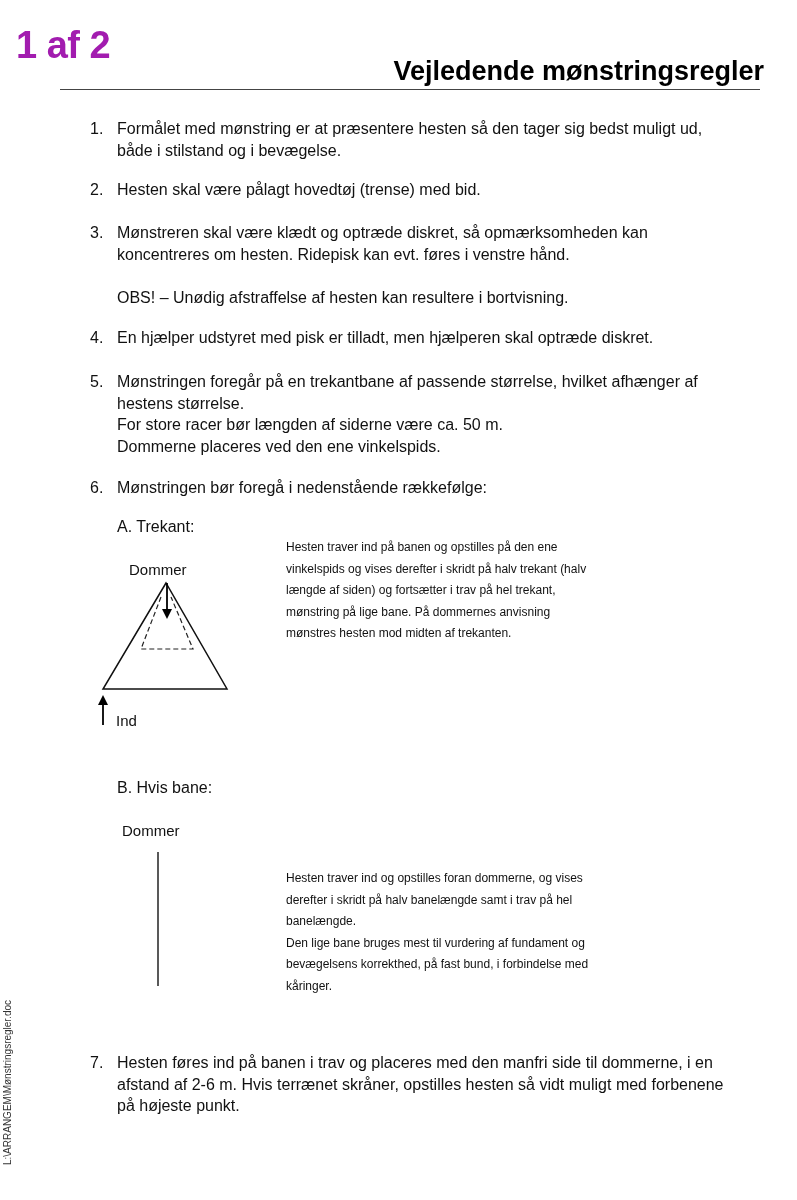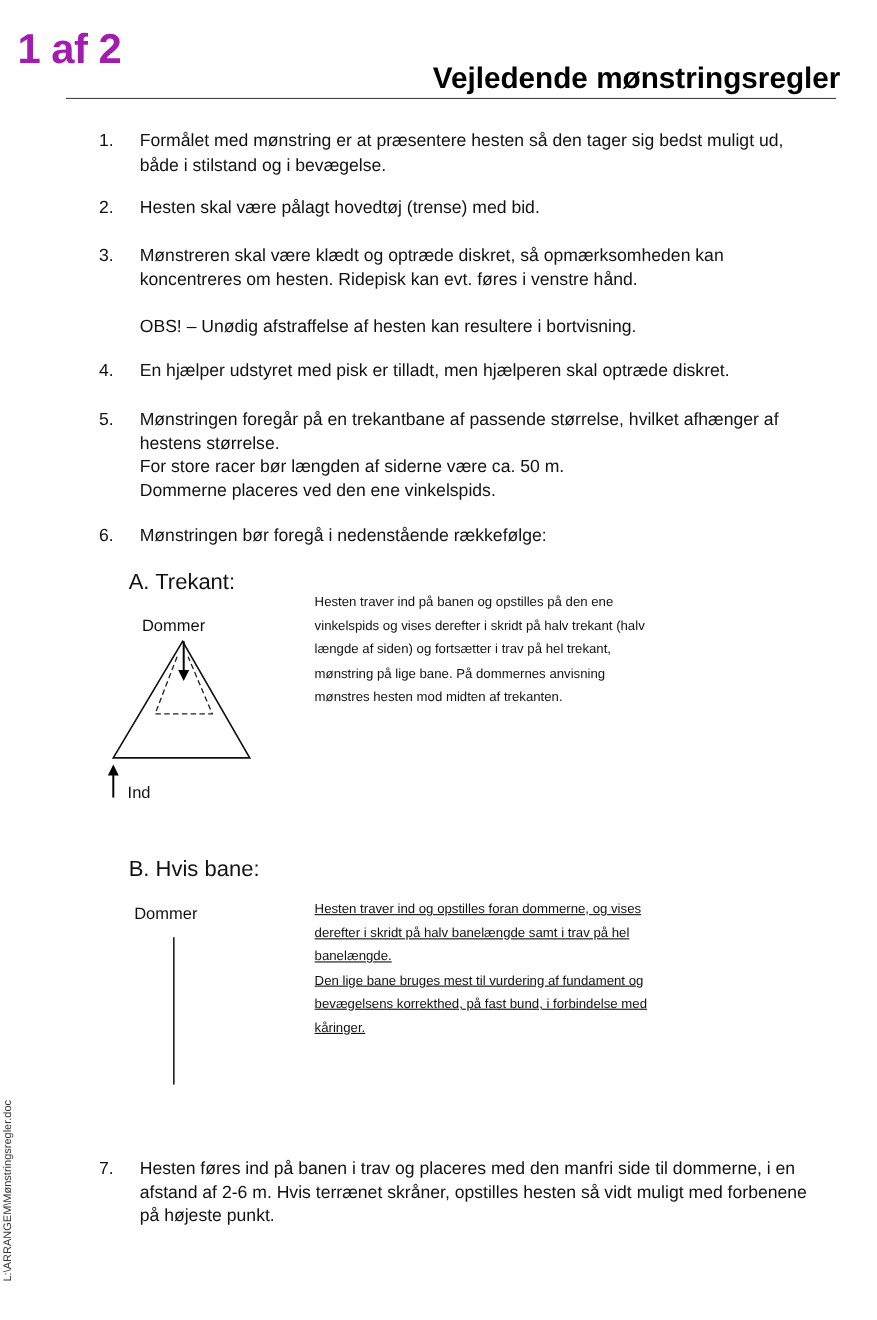--- a/index.html
+++ b/index.html
@@ -6,24 +6,24 @@
   body { width: 797px; height: 1200px; position: relative; overflow: hidden;
          font-family: "Liberation Sans", sans-serif; color: #111; }
   .page-counter { position: absolute; left: 16px; top: 24px; font-size: 38px; font-weight: bold;
                   color: #a21caf; letter-spacing: -0.5px; }
   .title { position: absolute; left: 58px; width: 706px; top: 56px; text-align: right;
            font-size: 27px; font-weight: bold; color: #000; }
   .title-rule { position: absolute; left: 60px; top: 89px; width: 700px; height: 0;
                 border-top: 1.5px solid #444; }
   .item { position: absolute; left: 90px; width: 660px; font-size: 16px; line-height: 21.5px; }
   .item .num { position: absolute; left: 0; top: 0; }
-  .item .body { position: absolute; left: 27px; margin-left: 10px; }
+  .item .body { position: absolute; left: 27px; }
   .item .body p { margin: 0; }
   .item .body p.gap { margin-top: 21.5px; }
-  .subhead { position: absolute; font-size: 20px; }
+  .subhead { position: absolute; font-size: 16px; }
   .desc { position: absolute; font-size: 12px; line-height: 21.5px; }
   .desc p { margin: 0; }
   .label { position: absolute; font-size: 15px; }
   .side-note { position: absolute; left: 2px; top: 1165px; transform-origin: left top;
                transform: rotate(-90deg); font-size: 10px; color: #333; white-space: nowrap; }
   svg { position: absolute; overflow: visible; }
 </style>
 </head>
 <body>
 
@@ -99,21 +99,21 @@
   <p>mønstring på lige bane. På dommernes anvisning</p>
   <p>mønstres hesten mod midten af trekanten.</p>
 </div>
 
 <div class="subhead" style="left:117px; top:779px;">B. Hvis bane:</div>
 <div class="label" style="left:122px; top:822px;">Dommer</div>
 <svg width="4" height="140" style="left:156px; top:852px;">
   <line x1="2" y1="0" x2="2" y2="134" stroke="#222" stroke-width="1.5"></line>
 </svg>
 
-<div class="desc" style="left:286px; top:816px;text-decoration:underline;">
+<div class="desc" style="left:286px; top:868px;">
   <p>Hesten traver ind og opstilles foran dommerne, og vises</p>
   <p>derefter i skridt på halv banelængde samt i trav på hel</p>
   <p>banelængde.</p>
   <p>Den lige bane bruges mest til vurdering af fundament og</p>
   <p>bevægelsens korrekthed, på fast bund, i forbindelse med</p>
   <p>kåringer.</p>
 </div>
 
 <div class="item" style="top:1052px;">
   <span class="num">7.</span>

